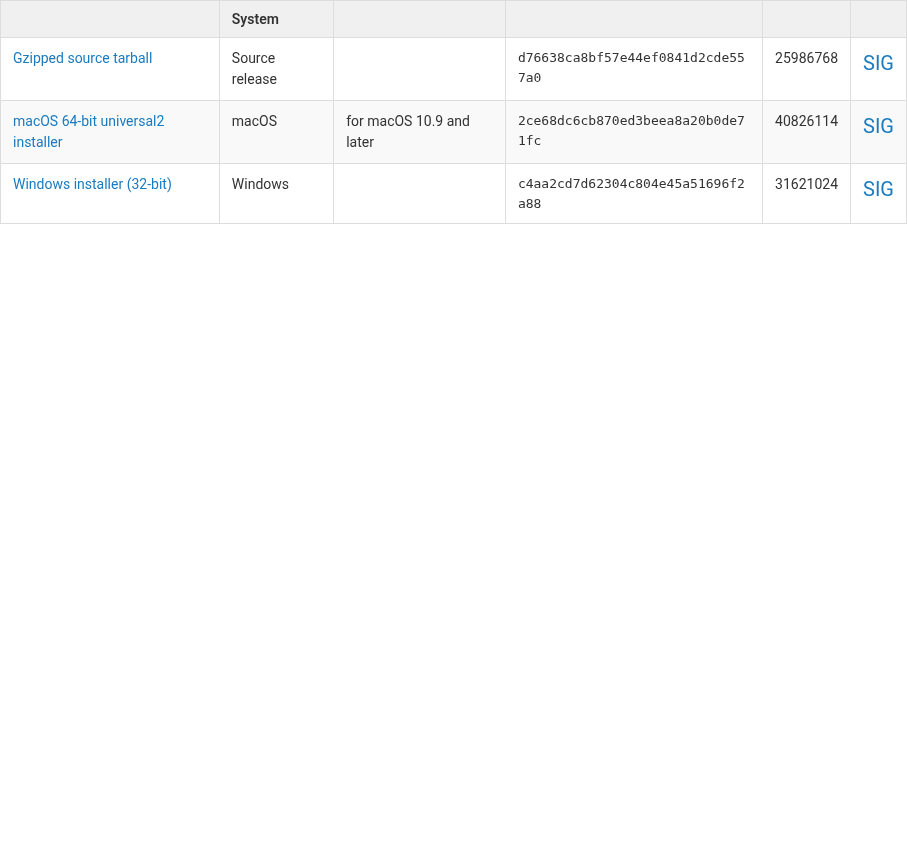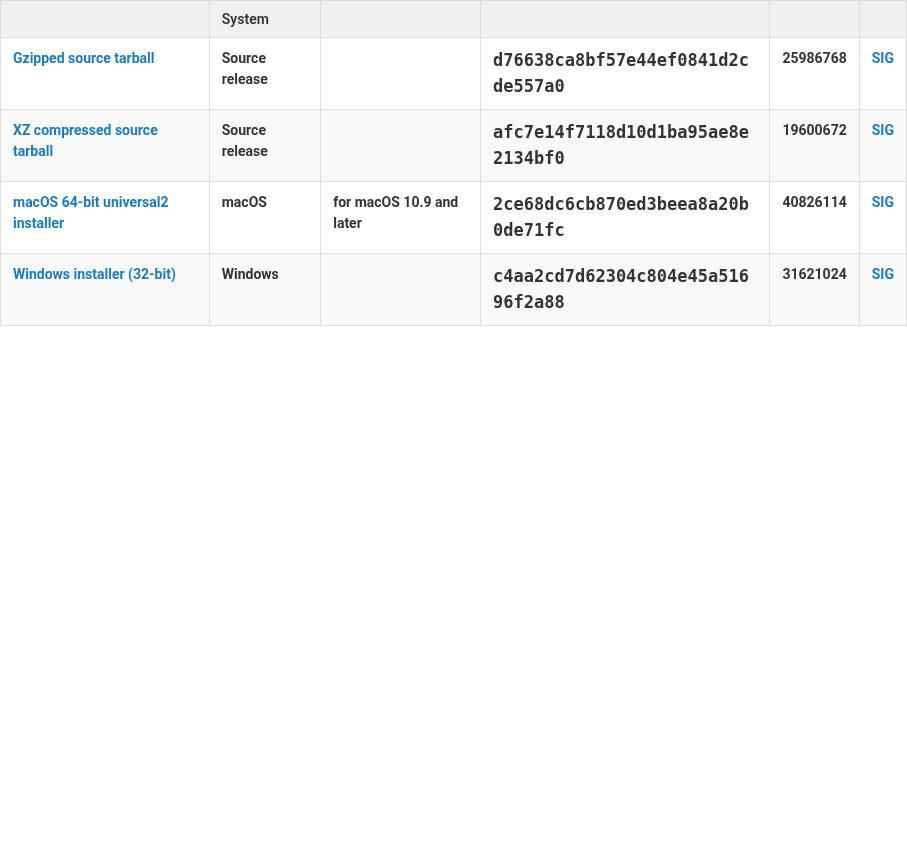--- a/index.html
+++ b/index.html
@@ -38,45 +38,44 @@
       border: 1px solid #ddd;
     }
 
     td {
       padding: 10px 12px;
       border: 1px solid #ddd;
       vertical-align: top;
       font-size: 14px;
       color: #333;
       line-height: 1.5;
-      font-weight: bold;
     }
 
     tbody tr:nth-child(odd) {
       background: #fff;
     }
 
     tbody tr:nth-child(even) {
       background: #f9f9f9;
     }
 
     .link-cell a {
       color: #1a7bbf;
       text-decoration: none;
     }
 
     .sig-link {
       color: #1a7bbf;
       text-decoration: none;
-      font-size: 14px;
+      font-size: 20px;
     }
 
     .hash-cell {
       font-family: monospace;
-      font-size: 17px;
+      font-size: 13px;
       word-break: break-all;
     }
 
     .highlighted-row td:first-child {
       border: 2px solid #e03030;
     }
 
     .highlighted-row {
       position: relative;
     }
@@ -99,28 +98,20 @@
     <tbody id="table-body">
     <tr>
           <td class="link-cell"><a href="#">Gzipped source tarball</a></td>
           <td>Source release</td>
           <td></td>
           <td class="hash-cell">d76638ca8bf57e44ef0841d2cde557a0</td>
           <td>25986768</td>
           <td><a href="#" class="sig-link">SIG</a></td>
         </tr>
         <tr>
-          <td class="link-cell"><a href="#">XZ compressed source tarball</a></td>
-          <td>Source release</td>
-          <td></td>
-          <td class="hash-cell">afc7e14f7118d10d1ba95ae8e2134bf0</td>
-          <td>19600672</td>
-          <td><a href="#" class="sig-link">SIG</a></td>
-        </tr>
-        <tr>
           <td class="link-cell"><a href="#">macOS 64-bit universal2 installer</a></td>
           <td>macOS</td>
           <td>for macOS 10.9 and later</td>
           <td class="hash-cell">2ce68dc6cb870ed3beea8a20b0de71fc</td>
           <td>40826114</td>
           <td><a href="#" class="sig-link">SIG</a></td>
         </tr>
         <tr>
           <td class="link-cell"><a href="#">Windows installer (32-bit)</a></td>
           <td>Windows</td>

